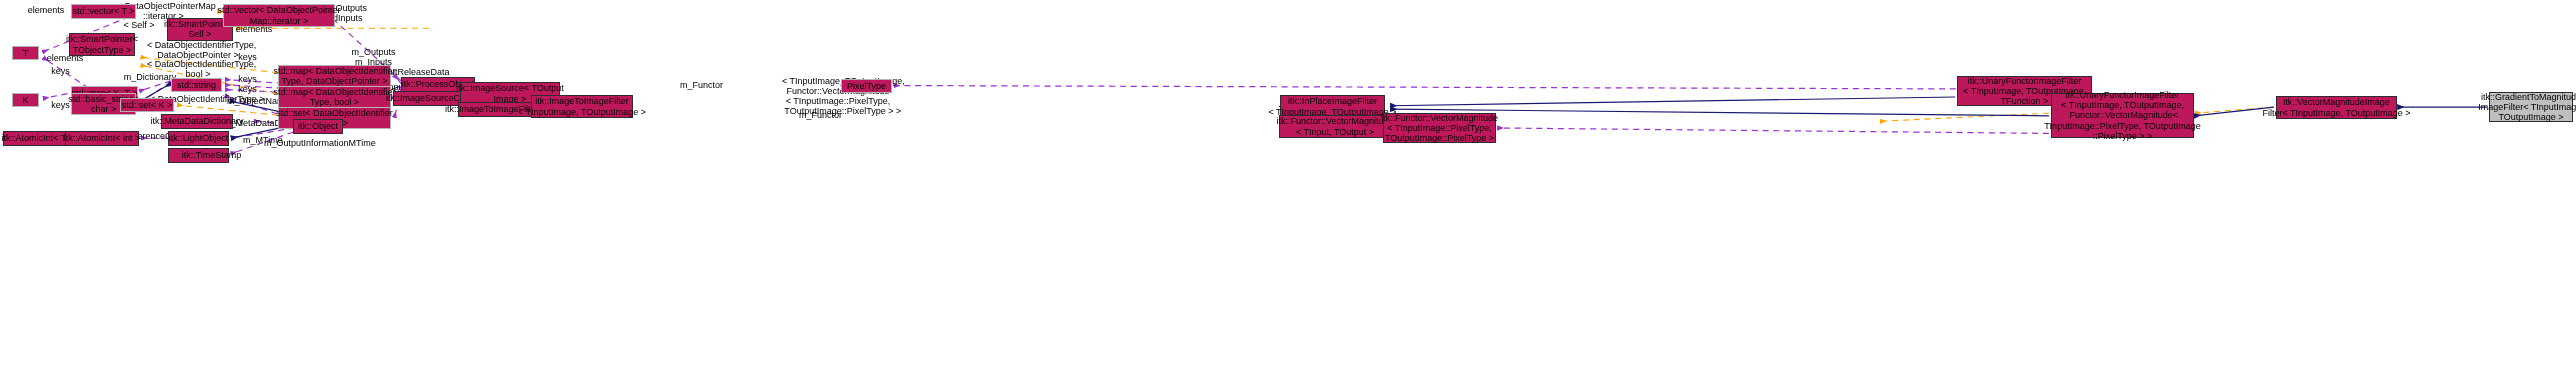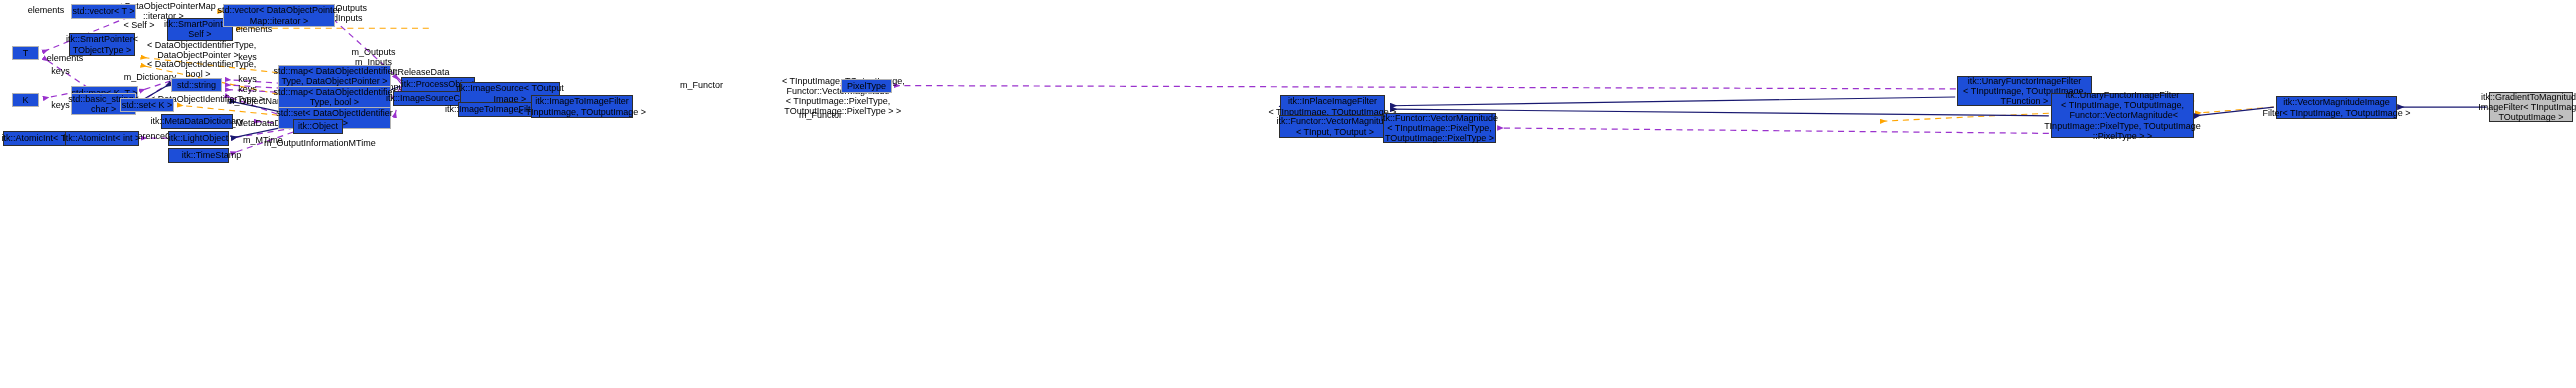--- a/index.html
+++ b/index.html
@@ -26,21 +26,21 @@
   .node {
     position: absolute;
     box-sizing: border-box;
     display: flex;
     align-items: center;
     justify-content: center;
     text-align: center;
     font-size: 9px;
     line-height: 1.12;
     color: #000000;
-    background: #1d4ed8;
+    background: #be185d;
     white-space: pre;
     padding: 0.7px 2px;
     z-index: 5;
   }
   
   .node.tmpl {
     border: 0.7px solid #b4b4b4;
   }
   
   .node.cls {

